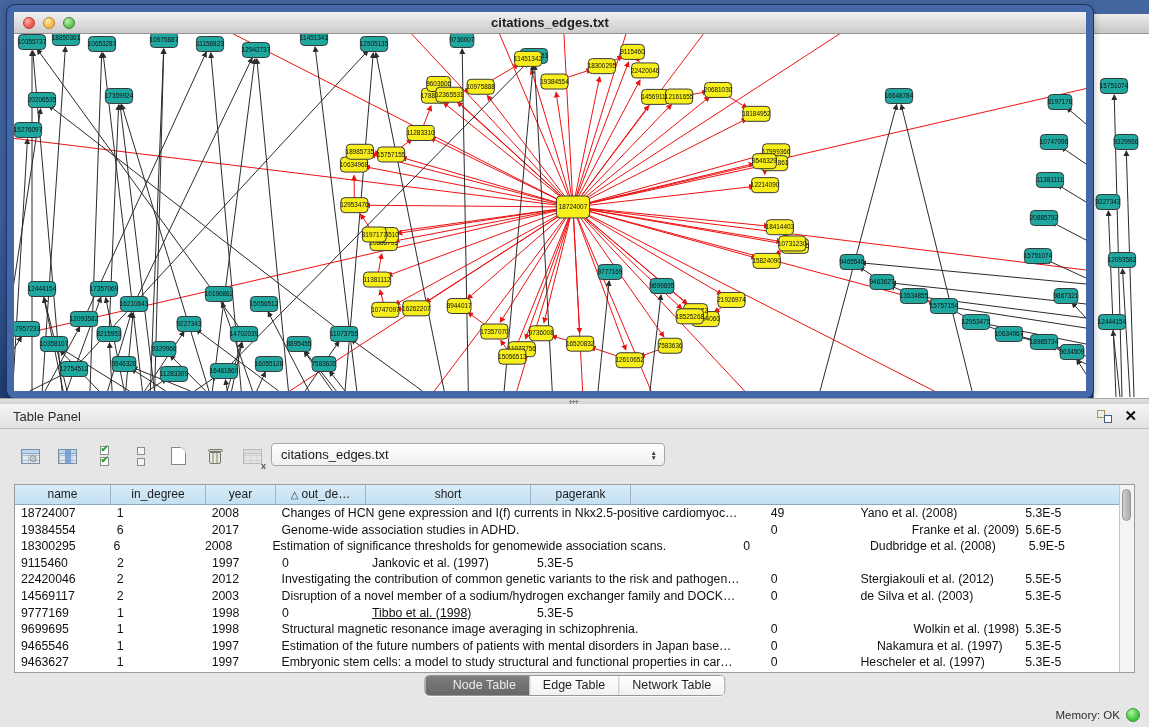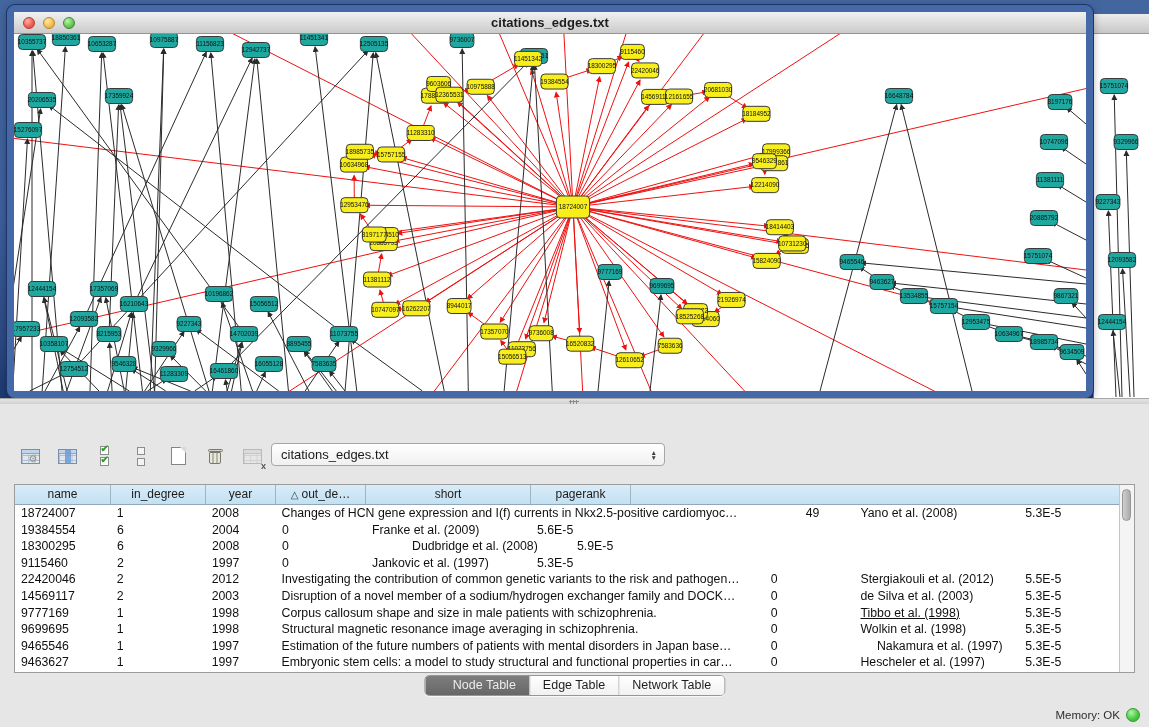--- a/index.html
+++ b/index.html
@@ -772,20 +772,30 @@
         </svg>
     </div>
   </div>
 </div>
 
 <div class="divider">
     <div class="grip"></div>
   </div>
 
 <div class="table-panel">
+  <div class="panel-header">
+    <span class="panel-title">Table Panel</span>
+    <span class="panel-header-buttons">
+      <span class="float-icon">
+          <span class="sq-back"></span>
+          <span class="sq-front"></span>
+        </span>
+      <span class="close-icon">✕</span>
+    </span>
+  </div>
 
   <div class="toolbar">
     <span class="icon-btn">
         <span class="mini-table">
           <span class="hdr"></span>
           <span class="gear-badge">⚙</span>
         </span>
       </span>
     <span class="icon-btn">
         <span class="mini-table">
@@ -841,36 +851,38 @@
         <div class="th" style="width: 90px;"><span class="sort-tri">△</span>out_de…</div>
         <div class="th" style="width: 165px;">short</div>
         <div class="th" style="width: 100px;">pagerank</div>
       </div>
     <div class="tbody" id="tbody">
         <div class="tr">
           <div class="td" style="width: 96px;">18724007</div>
           <div class="td" style="width: 95px;">1</div>
           <div class="td" style="width: 70px;">2008</div>
           <div class="td" style="width: 490px;">Changes of HCN gene expression and I(f) currents in Nkx2.5-positive cardiomyoc…</div>
-          <div class="td" style="width: 90px; text-align: center;">49</div>
+          <div class="td" style="width: 90px;">49</div>
           <div class="td" style="width: 165px;">Yano et al. (2008)</div>
           <div class="td" style="width: 100px;">5.3E-5</div>
         </div>
         <div class="tr">
           <div class="td" style="width: 96px;">19384554</div>
           <div class="td" style="width: 95px;">6</div>
-          <div class="td" style="width: 70px;">2004</div>
+          <div class="td" style="width: 70px;">2017</div>
+          <div class="td" style="width: 490px;">Genome-wide association studies in ADHD.</div>
           <div class="td" style="width: 90px;">0</div>
-          <div class="td" style="width: 165px;">Franke et al. (2009)</div>
+          <div class="td" style="width: 165px; text-align: right;">Franke et al. (2009)</div>
           <div class="td" style="width: 100px;">5.6E-5</div>
         </div>
         <div class="tr">
           <div class="td" style="width: 96px;">18300295</div>
           <div class="td" style="width: 95px;">6</div>
           <div class="td" style="width: 70px;">2008</div>
+          <div class="td" style="width: 490px;">Estimation of significance thresholds for genomewide association scans.</div>
           <div class="td" style="width: 90px;">0</div>
           <div class="td" style="width: 165px; margin-left: 40px;">Dudbridge et al. (2008)</div>
           <div class="td" style="width: 100px;">5.9E-5</div>
         </div>
         <div class="tr">
           <div class="td" style="width: 96px;">9115460</div>
           <div class="td" style="width: 95px;">2</div>
           <div class="td" style="width: 70px;">1997</div>
           <div class="td" style="width: 90px;">0</div>
           <div class="td" style="width: 165px;">Jankovic et al. (1997)</div>
@@ -891,32 +903,31 @@
           <div class="td" style="width: 70px;">2003</div>
           <div class="td" style="width: 490px;">Disruption of a novel member of a sodium/hydrogen exchanger family and DOCK…</div>
           <div class="td" style="width: 90px;">0</div>
           <div class="td" style="width: 165px;">de Silva et al. (2003)</div>
           <div class="td" style="width: 100px;">5.3E-5</div>
         </div>
         <div class="tr">
           <div class="td" style="width: 96px;">9777169</div>
           <div class="td" style="width: 95px;">1</div>
           <div class="td" style="width: 70px;">1998</div>
-          <div class="td" style="width: 490px;">Corpus callosum shape and size in male patients with schizophrenia.</div>
           <div class="td" style="width: 90px;">0</div>
           <div class="td" style="width: 165px; text-decoration: underline;">Tibbo et al. (1998)</div>
           <div class="td" style="width: 100px;">5.3E-5</div>
         </div>
         <div class="tr">
           <div class="td" style="width: 96px;">9699695</div>
           <div class="td" style="width: 95px;">1</div>
           <div class="td" style="width: 70px;">1998</div>
           <div class="td" style="width: 490px;">Structural magnetic resonance image averaging in schizophrenia.</div>
           <div class="td" style="width: 90px;">0</div>
-          <div class="td" style="width: 165px;">Wolkin et al. (1998)</div>
+          <div class="td" style="width: 165px; text-align: right;">Wolkin et al. (1998)</div>
           <div class="td" style="width: 100px;">5.3E-5</div>
         </div>
         <div class="tr">
           <div class="td" style="width: 96px;">9465546</div>
           <div class="td" style="width: 95px;">1</div>
           <div class="td" style="width: 70px;">1997</div>
           <div class="td" style="width: 490px;">Estimation of the future numbers of patients with mental disorders in Japan base…</div>
           <div class="td" style="width: 90px;">0</div>
           <div class="td" style="width: 165px; text-align: center;">Nakamura et al. (1997)</div>
           <div class="td" style="width: 100px;">5.3E-5</div>

